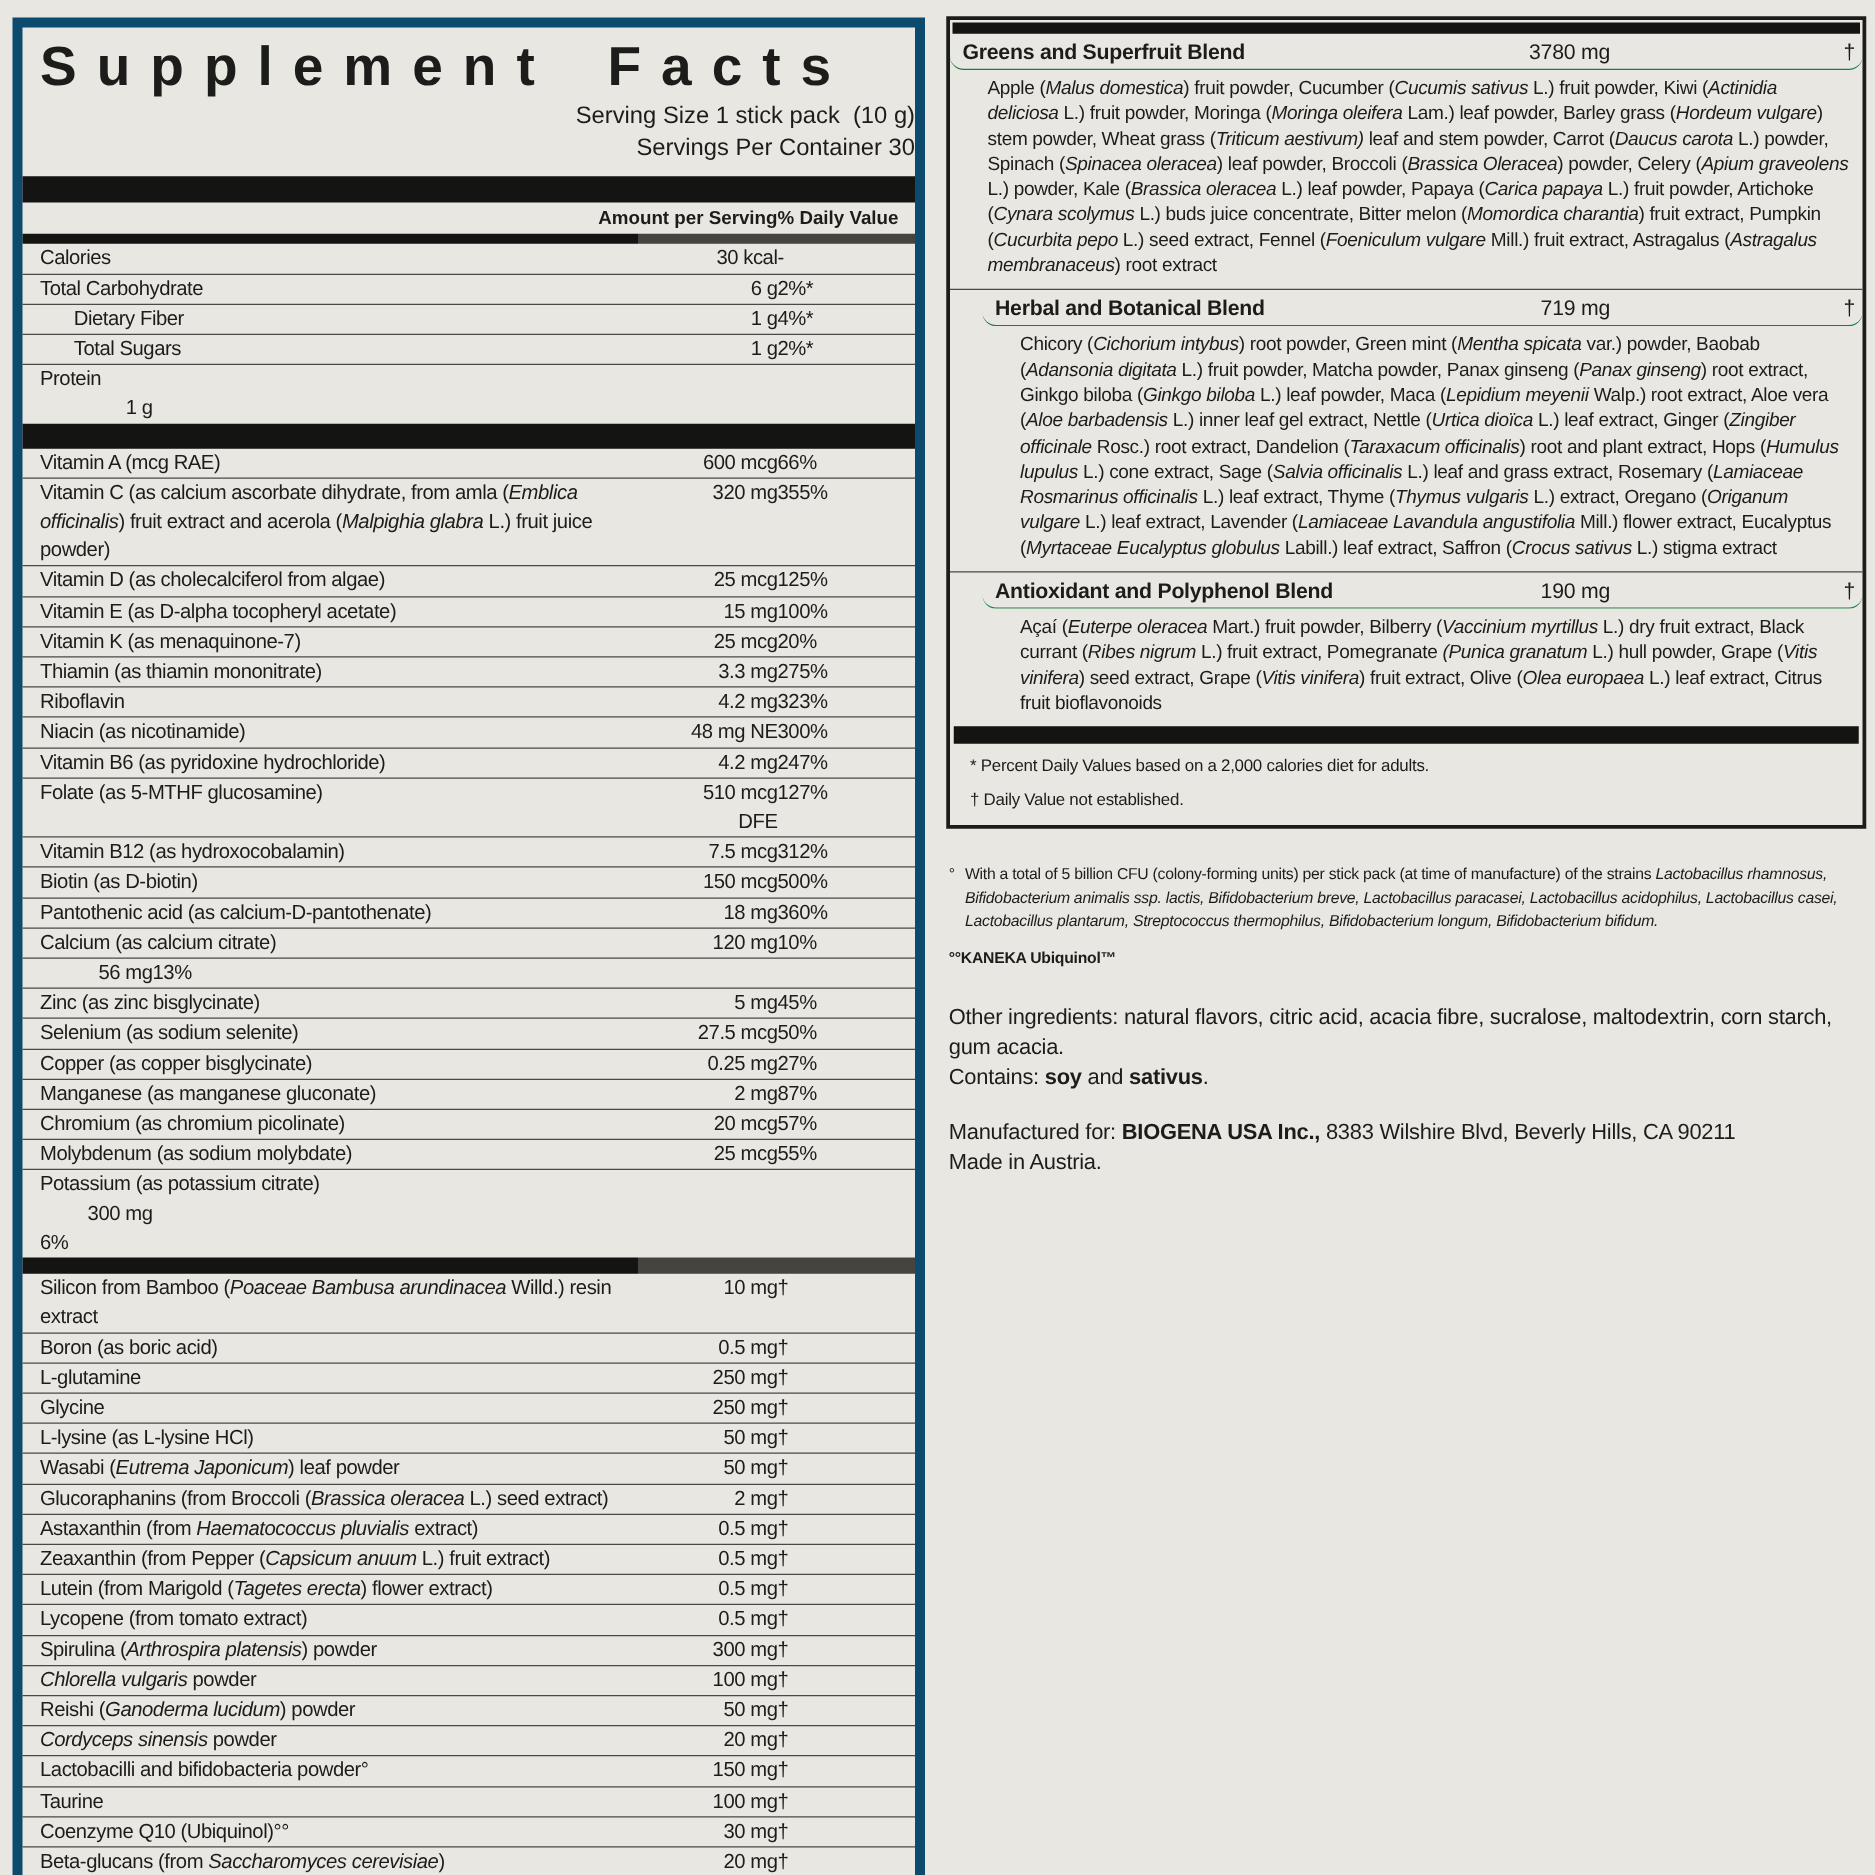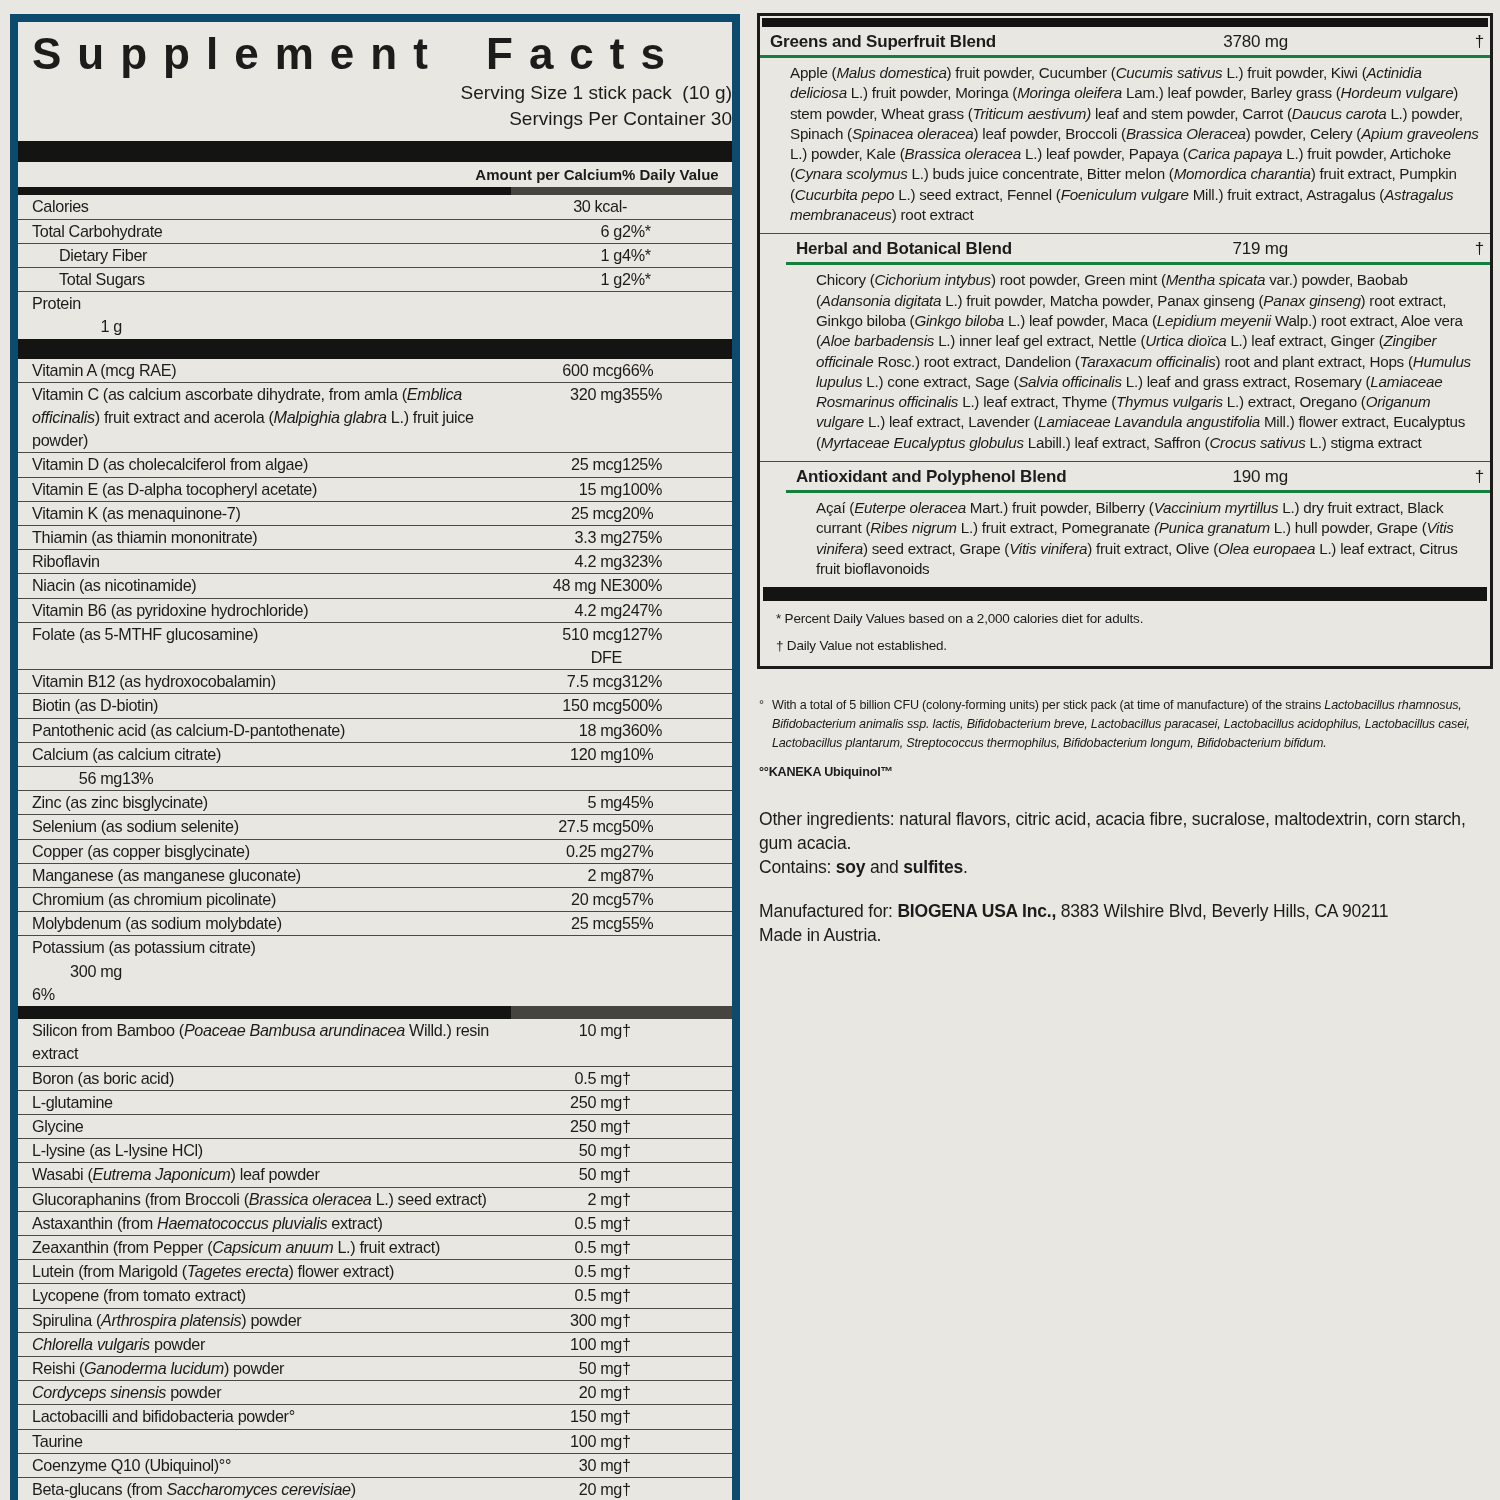--- a/index.html
+++ b/index.html
@@ -49,21 +49,21 @@
   .bd{font-weight:bold;}
 
   
   .right-col{position:absolute;left:757px;top:13px;width:736px;}
   .right-box{border:3px solid #1c1c1a;box-sizing:border-box;background:#e9e7e2;}
   .top-bar{height:9px;margin:2px 2px 0 2px;}
   .blend + .blend{border-top:1px solid #4a4946;padding-left:26px;}
   .blend-head{
     display:flex;align-items:flex-start;
     padding:4px 6px 2px 10px;font-size:17px;line-height:22px;
-    border-bottom:3px solid #15803d;letter-spacing:-0.2px;
+    border-bottom:1px solid #15803d;letter-spacing:-0.2px;border-radius:11px;
   }
   .b-name{flex:1;font-weight:bold;}
   .b-amt{width:140px;text-align:right;}
   .b-dag{width:196px;text-align:right;}
   .b-text{
     margin:5px 8px 8px 30px;
     font-size:15.2px;line-height:20.3px;letter-spacing:-0.25px;
   }
   .mid-bar{height:14px;margin:2px 3px 0 3px;}
   .boxfoot{margin:9px 8px 2px 16px;font-size:13.5px;line-height:18px;letter-spacing:-0.2px;}
@@ -86,21 +86,21 @@
 
   <section class="left-box">
     <h1 class="title">Supplement Facts</h1>
     <p class="serving">Serving Size 1 stick pack  (10 g)</p>
     <p class="serving">Servings Per Container 30</p>
 
     <div class="bar bar-lg"></div>
 
     <div class="lrow col-head">
       <div class="c-name"></div>
-      <div class="c-amt">Amount per Calcium</div>
+      <div class="c-amt">Amount per Serving</div>
       <div class="c-dv">% Daily Value</div>
     </div>
 
     <div class="bar bar-sm notch"></div>
 
     <div class="rows">
         <div class="lrow">
           <div class="c-name">Calories</div>
           <div class="c-amt">30 kcal</div>
           <div class="c-dv">-</div>
@@ -392,21 +392,21 @@
     </div>
 
     <div class="probiotic">
       <span class="p-marker">°</span>
       <span class="p-text">With a total of 5 billion CFU (colony-forming units) per stick pack (at time of manufacture) of the strains <span class="it">Lactobacillus rhamnosus, Bifidobacterium animalis ssp. lactis, Bifidobacterium breve, Lactobacillus paracasei, Lactobacillus acidophilus, Lactobacillus casei, Lactobacillus plantarum, Streptococcus thermophilus, Bifidobacterium longum, Bifidobacterium bifidum.</span></span>
     </div>
     <p class="kaneka">°°KANEKA Ubiquinol™</p>
 
     <div class="other-ing">
       <p>Other ingredients: natural flavors, citric acid, acacia fibre, sucralose, maltodextrin, corn starch, gum acacia.</p>
-      <p>Contains: <span class="bd">soy</span> and <span class="bd">sulfites</span>.</p>
+      <p>Contains: <span class="bd">soy</span> and <span class="bd">sativus</span>.</p>
     </div>
 
     <div class="mfg">
       <p>Manufactured for: <span class="bd">BIOGENA USA Inc.,</span> 8383 Wilshire Blvd, Beverly Hills, CA 90211</p>
       <p>Made in Austria.</p>
     </div>
 
   </section>
 </div>
 

